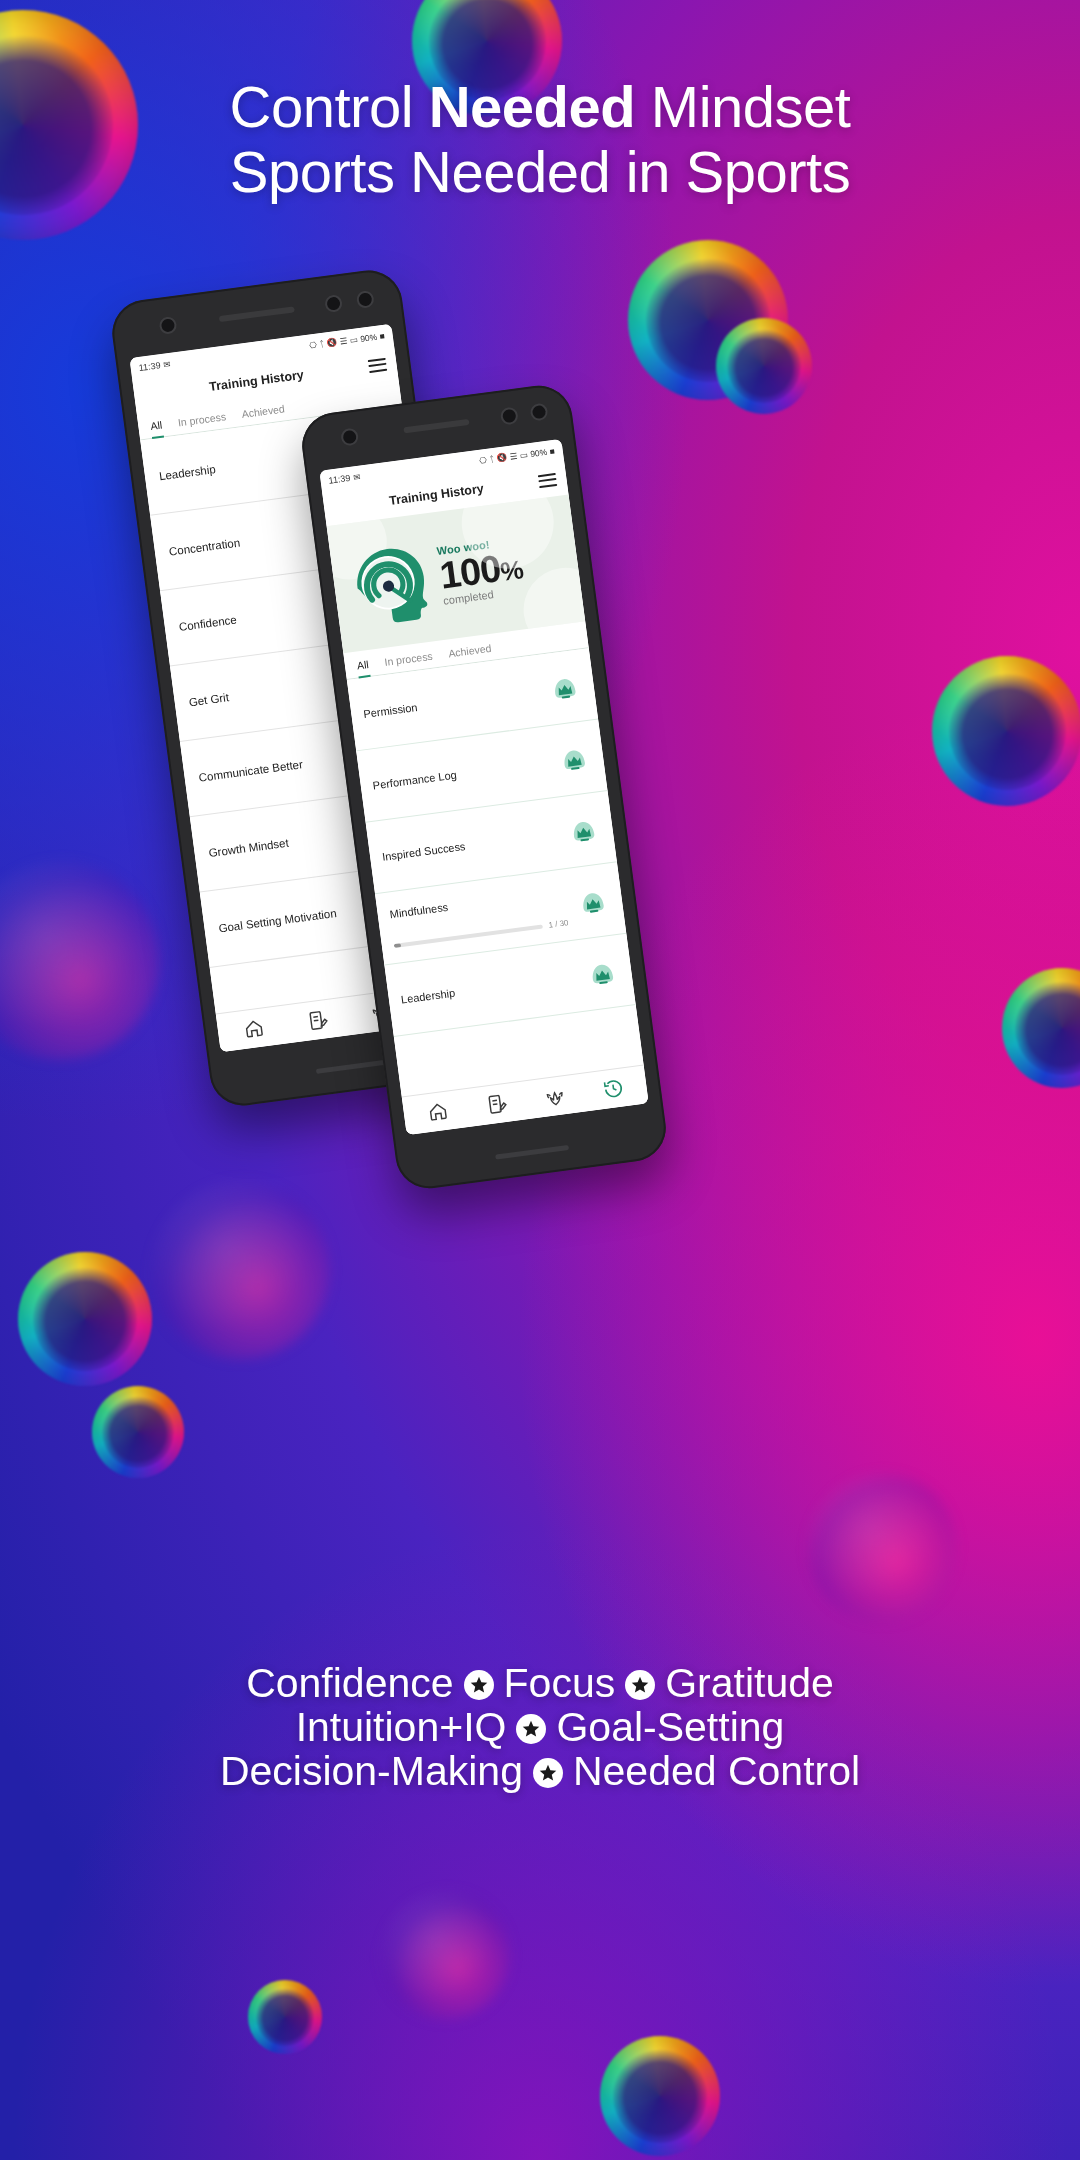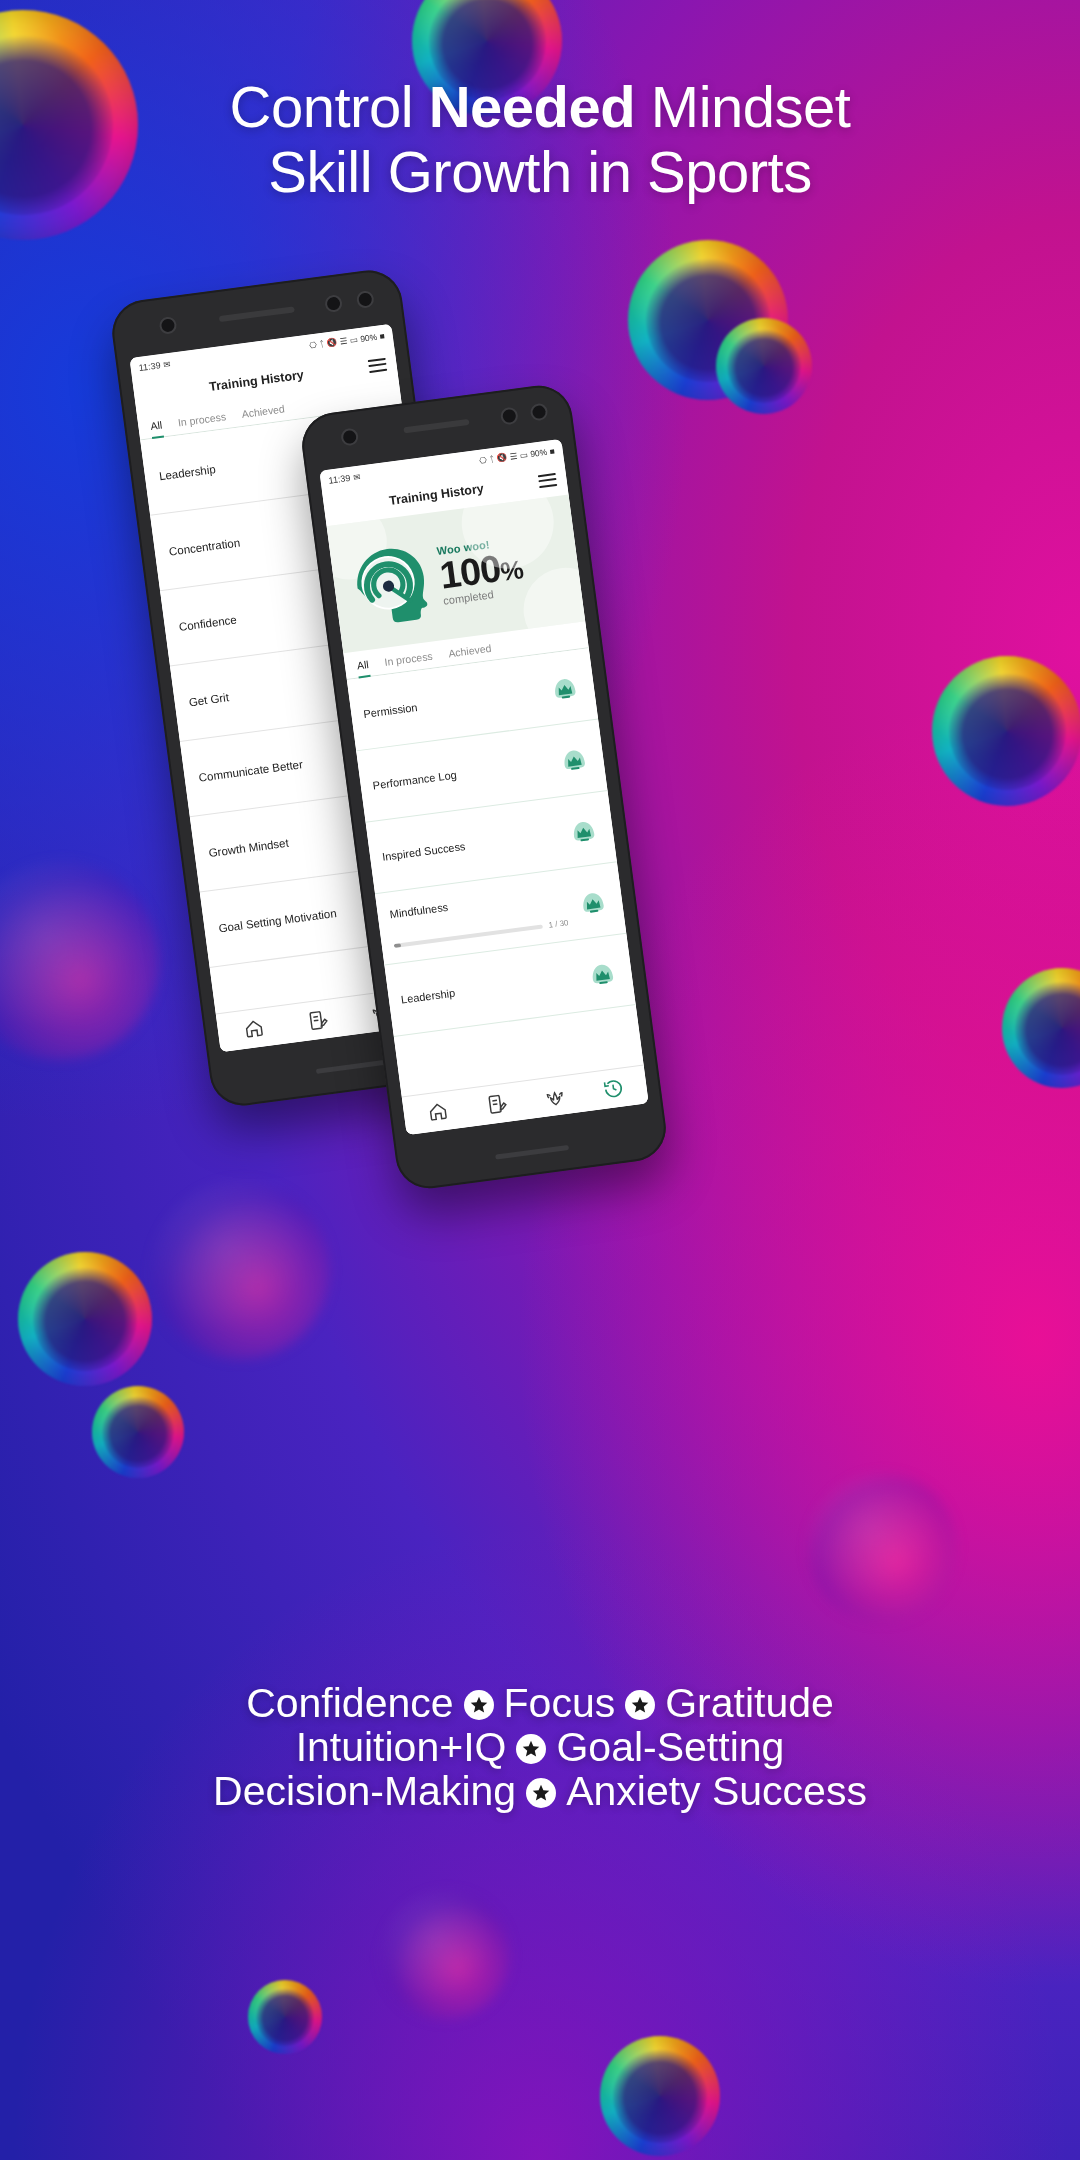--- a/index.html
+++ b/index.html
@@ -123,21 +123,21 @@
     align-items:center;justify-content:space-around;background:#fff;padding:0 4px;}
   .nvi{width:22px;height:22px;}
 
   
   .rowb{height:75px;border-bottom:1px solid #e3e3e3;display:flex;align-items:center;padding:0 14px;}
   .rowb .nm{font-size:11.5px;color:#1d1d1d;}
 
   
   #keywords{position:absolute;left:0;right:0;top:1662px;text-align:center;
     color:#fff;font-size:41px;line-height:1.07;font-weight:400;
-    text-shadow:0 2px 9px rgba(0,0,0,.30);padding:0 34px;box-sizing:border-box;margin-top:20px;}
+    text-shadow:0 2px 9px rgba(0,0,0,.30);padding:0 34px;box-sizing:border-box;}
   #keywords .kline{display:block;white-space:nowrap;}
   .star{display:inline-block;vertical-align:-3px;margin:0 10px;
     width:30px;height:30px;border-radius:50%;background:#fff;position:relative;}
   .star svg{position:absolute;left:4px;top:4px;}
 </style>
 </head>
 <body>
 
 <div id="bg">
   <div class="bgbase"></div>
@@ -155,21 +155,21 @@
   <div class="bubble" style="left:248px;top:1980px;width:74px;height:74px;"></div>
 
   <div class="bubdark" style="left:150px;top:1180px;width:180px;height:180px;"></div>
   <div class="bubdark" style="left:806px;top:1472px;width:150px;height:150px;"></div>
   <div class="bubdark" style="left:380px;top:1890px;width:130px;height:130px;"></div>
   <div class="bubdark" style="left:-40px;top:860px;width:200px;height:200px;"></div>
 </div>
 
 <div id="headline">
   <span class="n">Control </span><span class="b">Needed</span><span class="n"> Mindset</span>
-  <span class="l2 n">Skill Growth in Sports</span>
+  <span class="l2 n">Sports Needed in Sports</span>
 </div>
 
 <div id="phones">
 
   <div class="phone" id="phone-back">
     <div class="speaker"></div>
     <div class="cam c1"></div>
     <div class="cam c2"></div>
     <div class="cam c3"></div>
     <div class="homebar"></div>
@@ -438,15 +438,15 @@
         </svg></span><span>Gratitude</span>
   </span>
   <span class="kline">
     <span>Intuition+IQ</span><span class="star"><svg width="22" height="22" viewBox="0 0 24 24">
           <polygon points="12,3 14.6,9.1 21,9.6 16.1,13.9 17.6,20.2 12,16.8 6.4,20.2 7.9,13.9 3,9.6 9.4,9.1" fill="#1a1a1a"></polygon>
         </svg></span><span>Goal-Setting</span>
   </span>
   <span class="kline">
     <span>Decision-Making</span><span class="star"><svg width="22" height="22" viewBox="0 0 24 24">
           <polygon points="12,3 14.6,9.1 21,9.6 16.1,13.9 17.6,20.2 12,16.8 6.4,20.2 7.9,13.9 3,9.6 9.4,9.1" fill="#1a1a1a"></polygon>
-        </svg></span><span>Anxiety Success</span>
+        </svg></span><span>Needed Control</span>
   </span>
 </div>
 
 </body></html>

